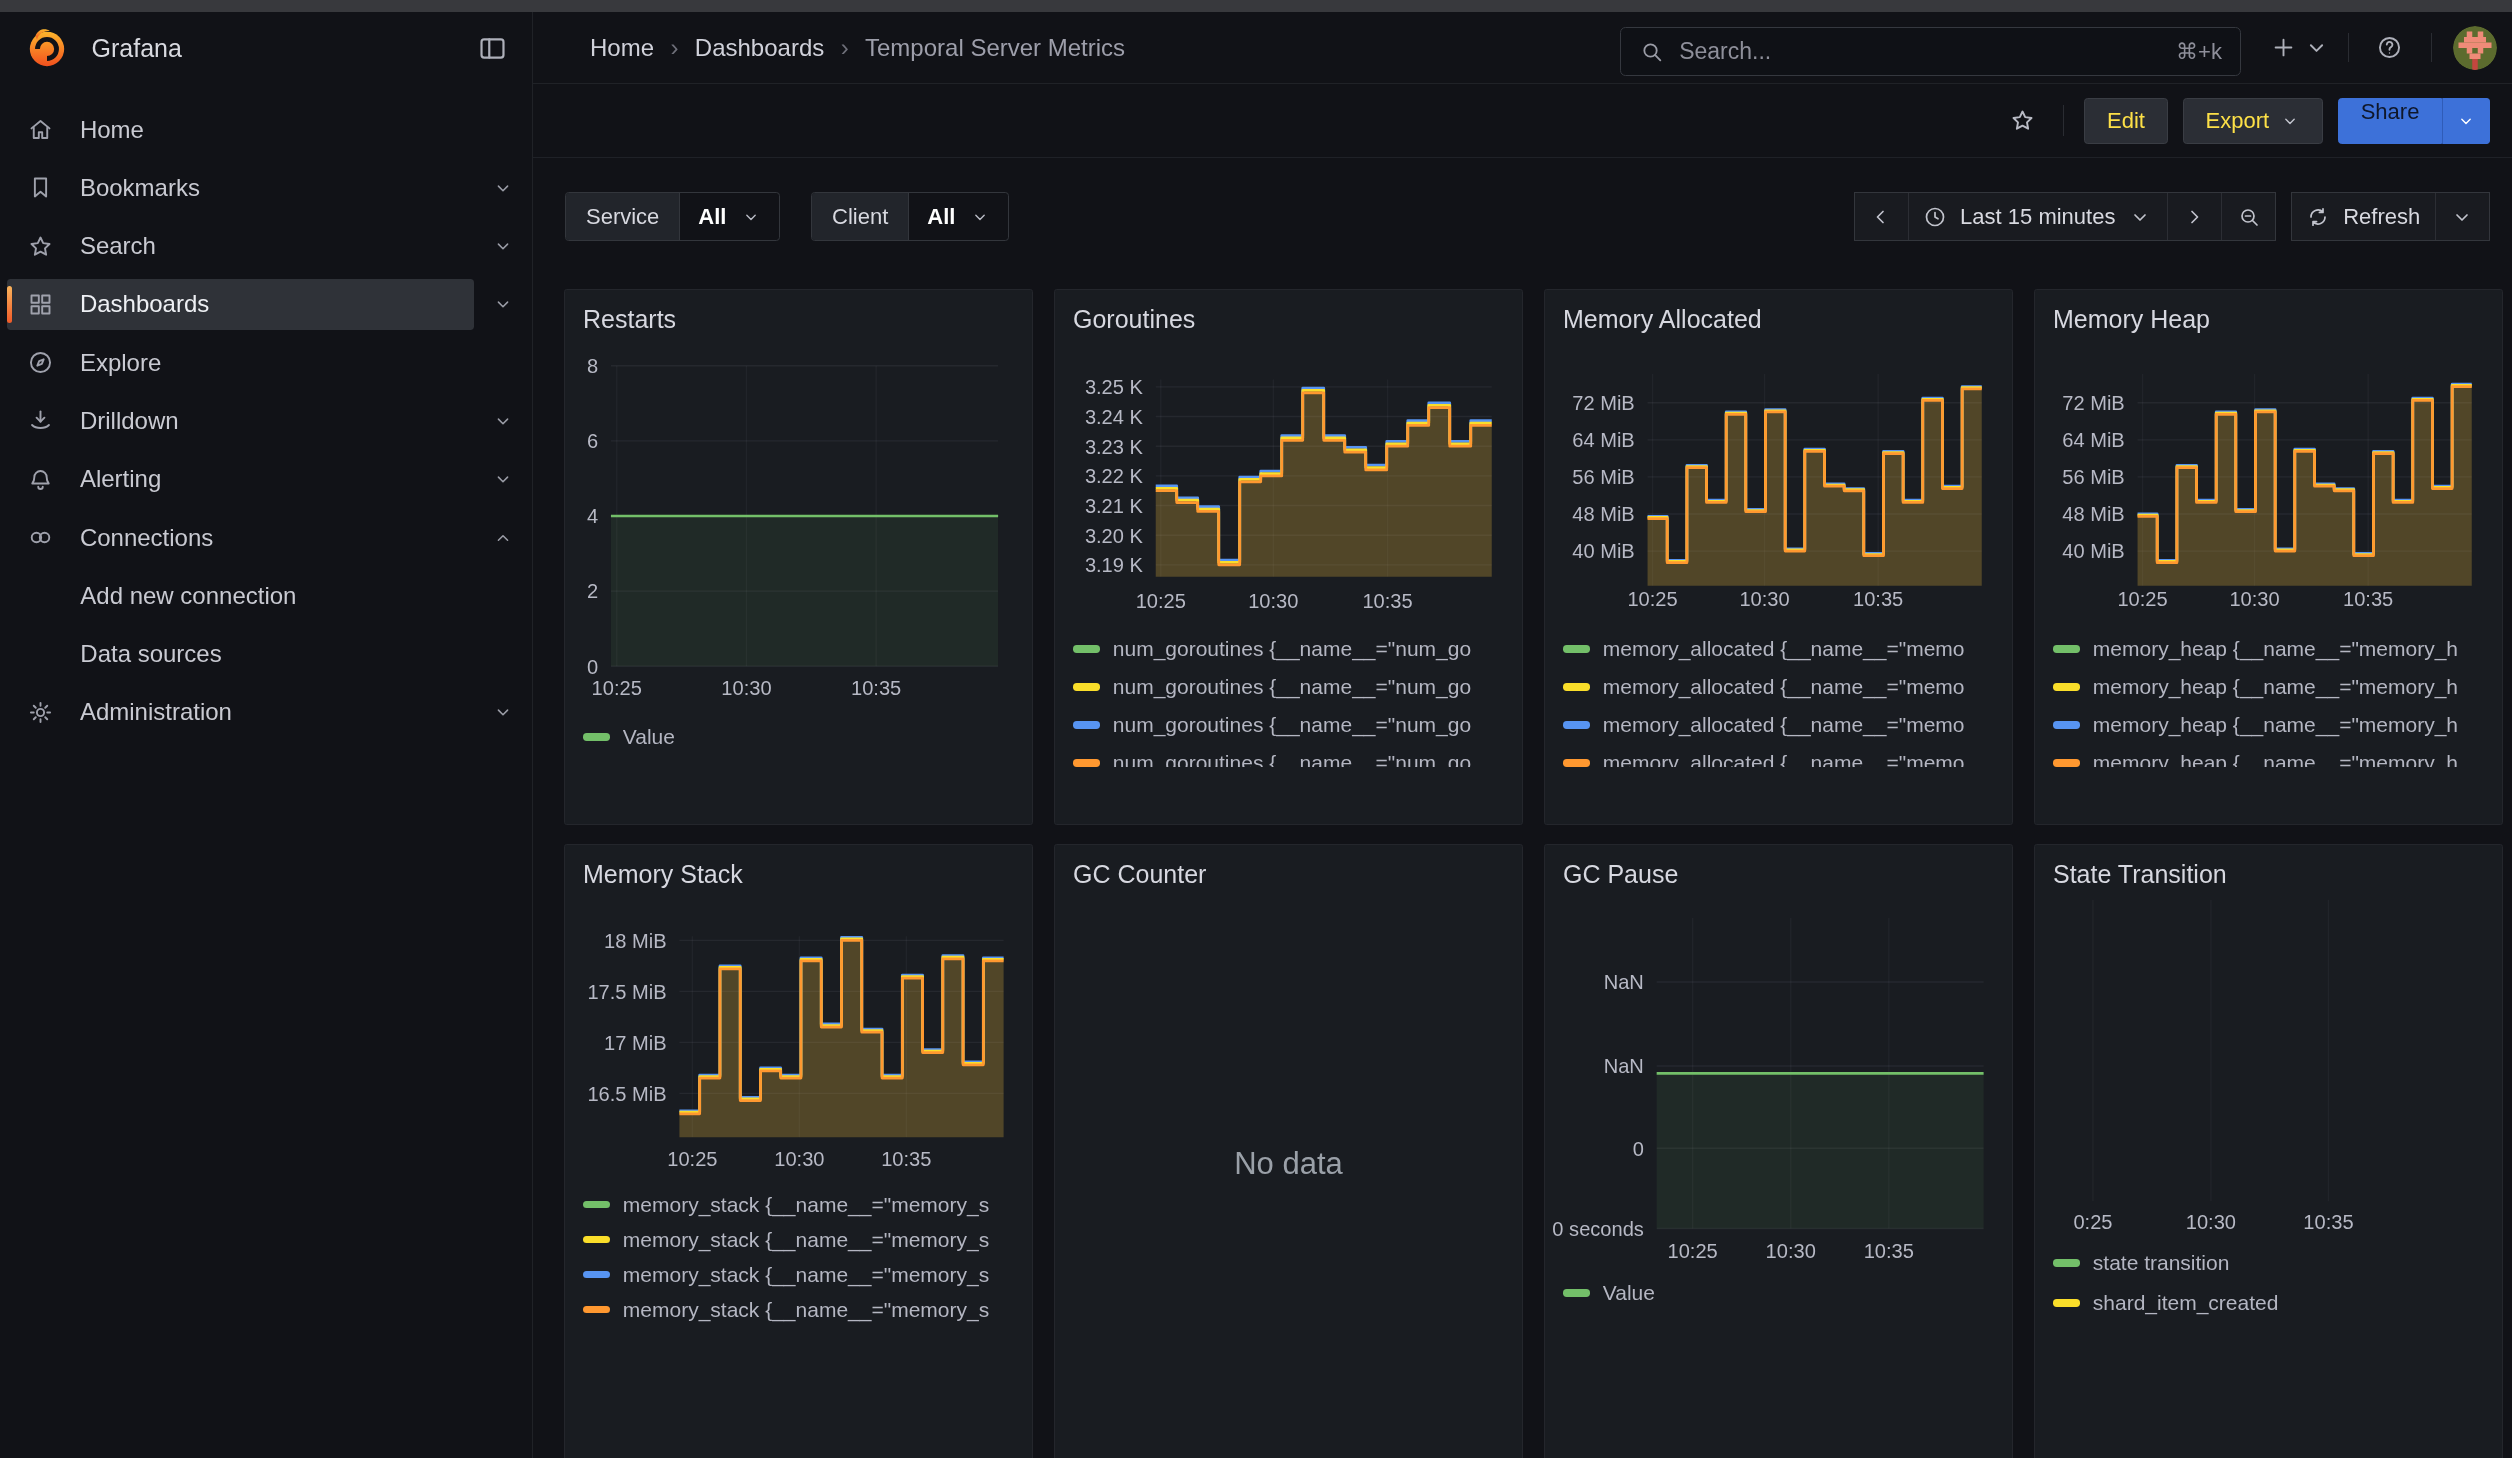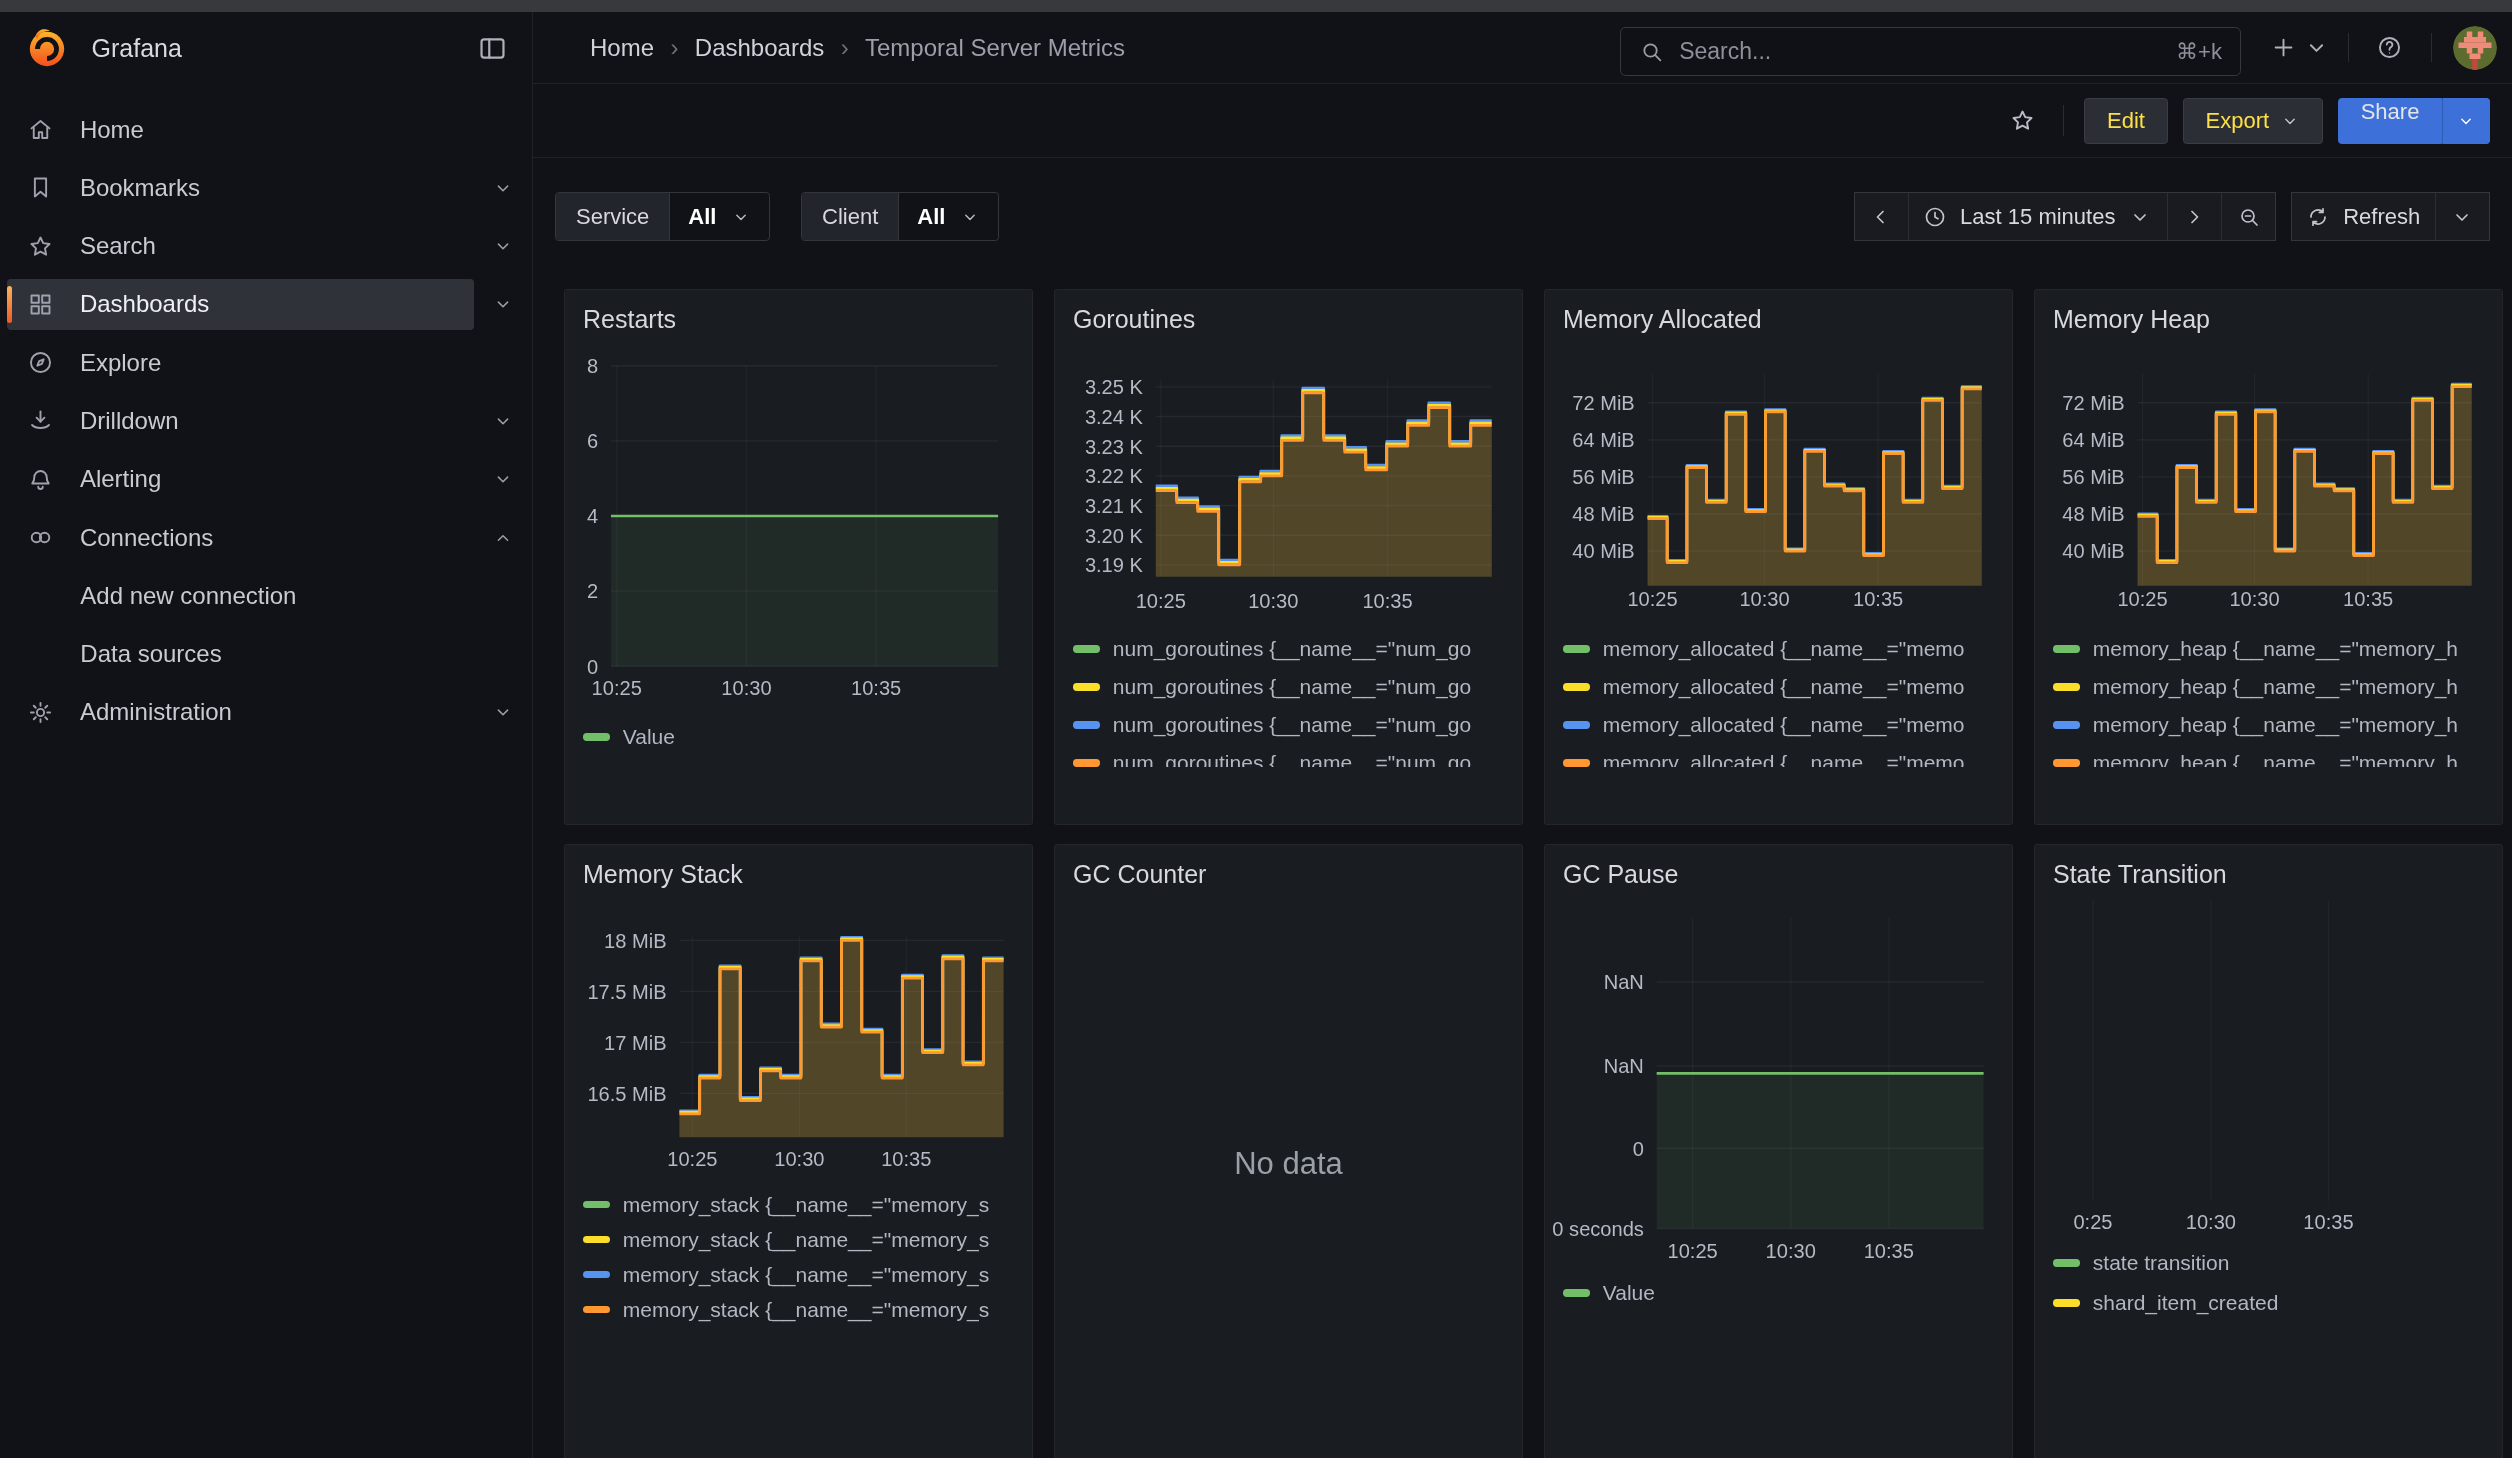--- a/index.html
+++ b/index.html
@@ -49,28 +49,28 @@
   
   .toolbar { height:74px; display:flex; align-items:center; justify-content:flex-end; gap:14.6px;
              padding-right:22px; border-bottom:0.9px solid #1f2127; }
   .star-btn { width:40px; height:40px; display:flex; align-items:center; justify-content:center; color:#b9bbc5; cursor:pointer; }
   .star-btn .ic { width:27px; height:27px; }
   .tb-div { width:0.9px; height:31px; background:#2a2c32; margin:0 5.5px; }
   .btn { height:46px; padding:0 22px; border-radius:3.7px; border:0.9px solid #3a3d44; background:#2b2e35;
          color:#fde047; font-size:22px; font-weight:500; display:flex; align-items:center; gap:11px; cursor:pointer; }
   .btn .ic { width:20px; height:20px; color:#c2c4cd; }
   .btn-split { display:flex; }
-  .btn.primary { background:#3d71d9; border:0.9px solid #3d71d9; color:#e5e5e5; }
+  .btn.primary { background:#3d71d9; border:0.9px solid #3d71d9; color:#0f172a; }
   .btn.primary.main { border-radius:3.7px 0 0 3.7px; }
   .btn.primary.caret { border-radius:0 3.7px 3.7px 0; padding:0 12.8px; border-left:0.9px solid #2f5cb8; }
   .btn.primary .ic { color:#fff; }
 
   
   .canvas { position:relative; flex:1; overflow:hidden; background:#111217; }
-  .controls { position:absolute; top:34px; left:22px; right:22px; display:flex; justify-content:space-between; }
+  .controls { position:absolute; top:34px; left:32px; right:22px; display:flex; justify-content:space-between; }
   .pills { display:flex; gap:31px; }
   .pill { display:flex; height:49px; border:0.9px solid #33363c; border-radius:3.7px; overflow:hidden; }
   .pill-label { background:#22252b; display:flex; align-items:center; padding:0 20px; font-size:22px; color:#d8d9e0; }
   .pill-value { display:flex; align-items:center; gap:14.6px; padding:0 18px; font-size:22px; font-weight:700; color:#fff;
                 border-left:0.9px solid #33363c; cursor:pointer; }
   .pill-value .ic { width:20px; height:20px; color:#b9bbc5; }
   .timebar { display:flex; gap:14.6px; }
   .tgroup { display:flex; height:49px; border:0.9px solid #33363c; border-radius:0; overflow:hidden; background:#191b20; }
   .tseg { display:flex; align-items:center; padding:0 14.6px; gap:12.8px; font-size:22px; color:#d8d9e0; cursor:pointer; }
   .tseg + .tseg { border-left:0.9px solid #2c2e34; }

